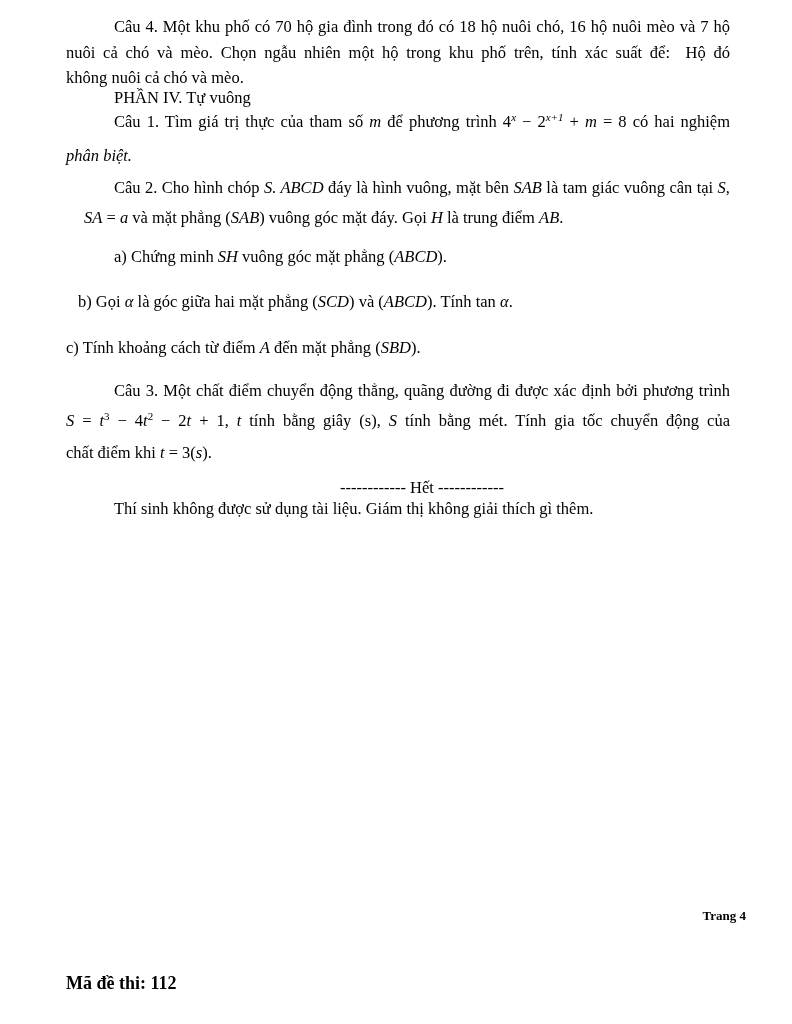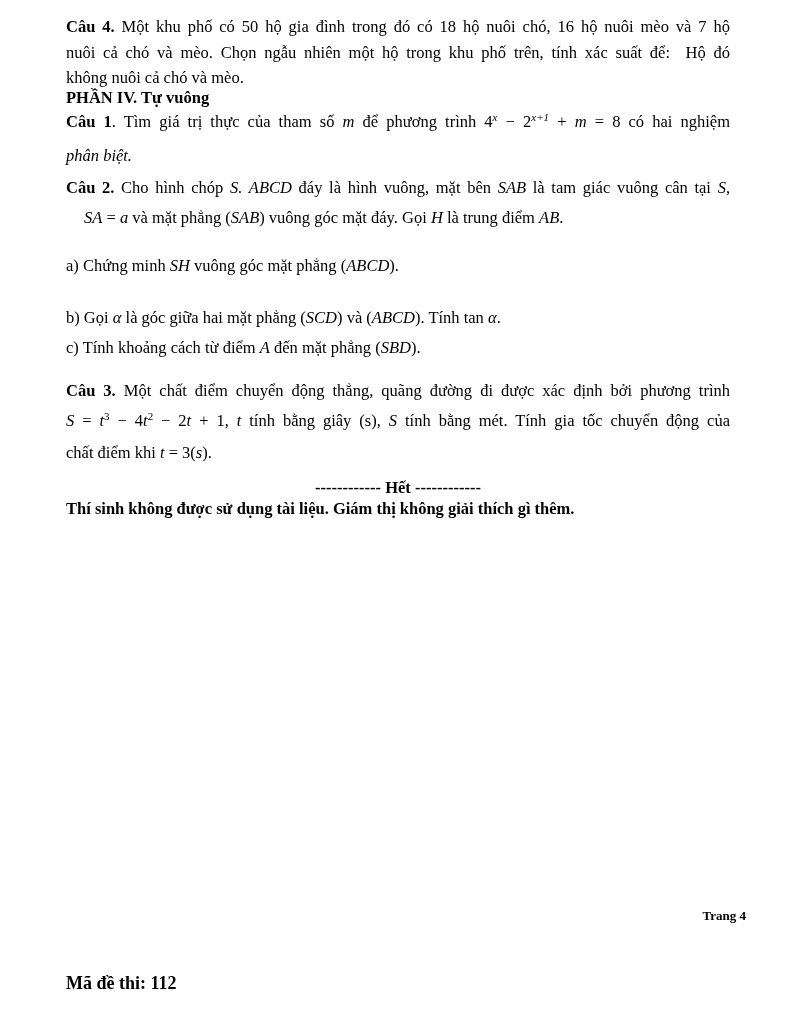--- a/index.html
+++ b/index.html
@@ -11,55 +11,55 @@
     font-family:"Liberation Serif","DejaVu Serif",serif;
     overflow:hidden;
   }
   .line{
     position:absolute;
     left:66px;width:664px;
     font-size:16.5px;line-height:26px;
     white-space:normal;
   }
   .line span{white-space:pre-wrap;}
-  .b{font-weight:bold;}
+  .b{font-weight:normal;margin-left:48px;}
   .i{font-style:italic;}
   .sup{font-size:11px;vertical-align:6px;line-height:0;}
   
   [data-name="para-cau4-l1"]{top:14px;text-align:justify;text-align-last:justify;}
   [data-name="para-cau4-l2"]{top:40px;text-align:justify;text-align-last:justify;}
   [data-name="para-cau4-l3"]{top:65px;}
   [data-name="para-phan-iv"]{top:85px;}
   [data-name="para-q1-l1"]{top:109px;text-align:justify;text-align-last:justify;}
   [data-name="para-q1-l2"]{top:143px;font-style:italic;}
   [data-name="para-q2-l1"]{top:175px;text-align:justify;text-align-last:justify;}
   [data-name="para-q2-l2"]{top:205px;text-indent:18px;}
-  [data-name="para-q2-a"]{top:253px;}
-  [data-name="para-q2-b"]{top:305px;}
+  [data-name="para-q2-a"]{top:244px;margin-left:48px;}
+  [data-name="para-q2-b"]{top:289px;margin-left:12px;}
   [data-name="para-q2-c"]{top:335px;}
   [data-name="para-q3-l1"]{top:378px;text-align:justify;text-align-last:justify;}
   [data-name="para-q3-l2"]{top:408px;text-align:justify;text-align-last:justify;}
   [data-name="para-q3-l3"]{top:440px;}
   [data-name="para-het"]{top:475px;text-align:center;}
   [data-name="para-notice"]{top:496px;text-align:left;}
   .footer-right{
     position:absolute;top:908px;right:46px;
     font-size:13px;font-weight:bold;line-height:16px;
   }
   .footer-left{
     position:absolute;top:975px;left:66px;
     font-size:18px;font-weight:bold;line-height:16px;
   }
 </style>
 </head>
 <body>
 
 <div class="page" data-name="exam-page">
   <div id="doc-body" data-name="document-body">
-      <div class="line" data-name="para-cau4-l1"><span class="b">Câu 4.</span><span> Một khu phố có 50 hộ gia đình trong đó có 18 hộ nuôi chó, 16 hộ nuôi mèo và 7 hộ</span></div>
+      <div class="line" data-name="para-cau4-l1"><span class="b">Câu 4.</span><span> Một khu phố có 70 hộ gia đình trong đó có 18 hộ nuôi chó, 16 hộ nuôi mèo và 7 hộ</span></div>
       <div class="line" data-name="para-cau4-l2"><span>nuôi cả chó và mèo. Chọn ngẫu nhiên một hộ trong khu phố trên, tính xác suất để:&nbsp; Hộ đó</span></div>
       <div class="line" data-name="para-cau4-l3"><span>không nuôi cả chó và mèo.</span></div>
       <div class="line" data-name="para-phan-iv"><span class="b">PHẦN IV. Tự vuông</span></div>
       <div class="line" data-name="para-q1-l1"><span class="b">Câu 1</span><span>. Tìm giá trị thực của tham số </span><span class="i">m</span><span> để phương trình 4</span><span class="i sup">x</span><span> − 2</span><span class="i sup">x+1</span><span> + </span><span class="i">m</span><span> = 8 có hai nghiệm</span></div>
       <div class="line" data-name="para-q1-l2"><span>phân biệt.</span></div>
       <div class="line" data-name="para-q2-l1"><span class="b">Câu 2.</span><span> Cho hình chóp </span><span class="i">S. ABCD</span><span> đáy là hình vuông, mặt bên </span><span class="i">SAB</span><span> là tam giác vuông cân tại </span><span class="i">S</span><span>,</span></div>
       <div class="line" data-name="para-q2-l2"><span class="i">SA</span><span> = </span><span class="i">a</span><span> và mặt phẳng (</span><span class="i">SAB</span><span>) vuông góc mặt đáy. Gọi </span><span class="i">H</span><span> là trung điểm </span><span class="i">AB</span><span>.</span></div>
       <div class="line" data-name="para-q2-a"><span>a) Chứng minh </span><span class="i">SH</span><span> vuông góc mặt phẳng (</span><span class="i">ABCD</span><span>).</span></div>
       <div class="line" data-name="para-q2-b"><span>b) Gọi </span><span class="i">α</span><span> là góc giữa hai mặt phẳng (</span><span class="i">SCD</span><span>) và (</span><span class="i">ABCD</span><span>). Tính tan </span><span class="i">α</span><span>.</span></div>
       <div class="line" data-name="para-q2-c"><span>c) Tính khoảng cách từ điểm </span><span class="i">A</span><span> đến mặt phẳng (</span><span class="i">SBD</span><span>).</span></div>

